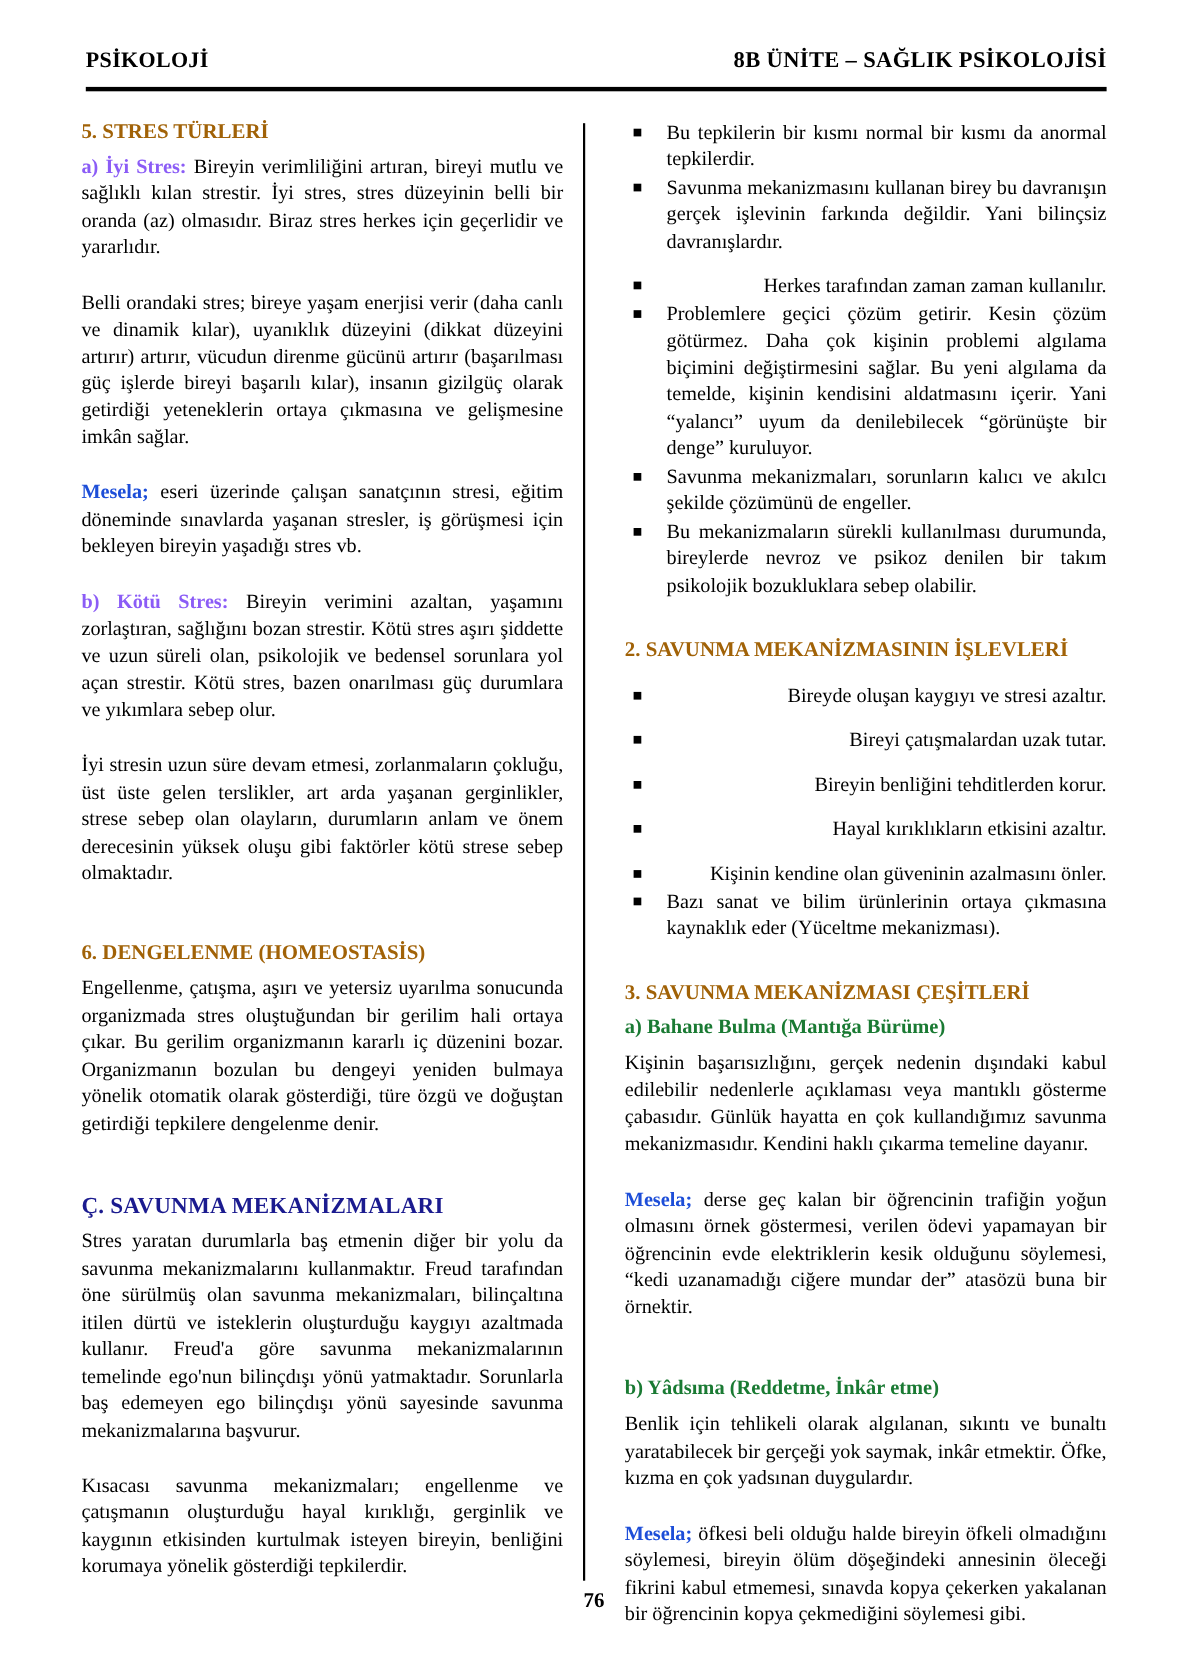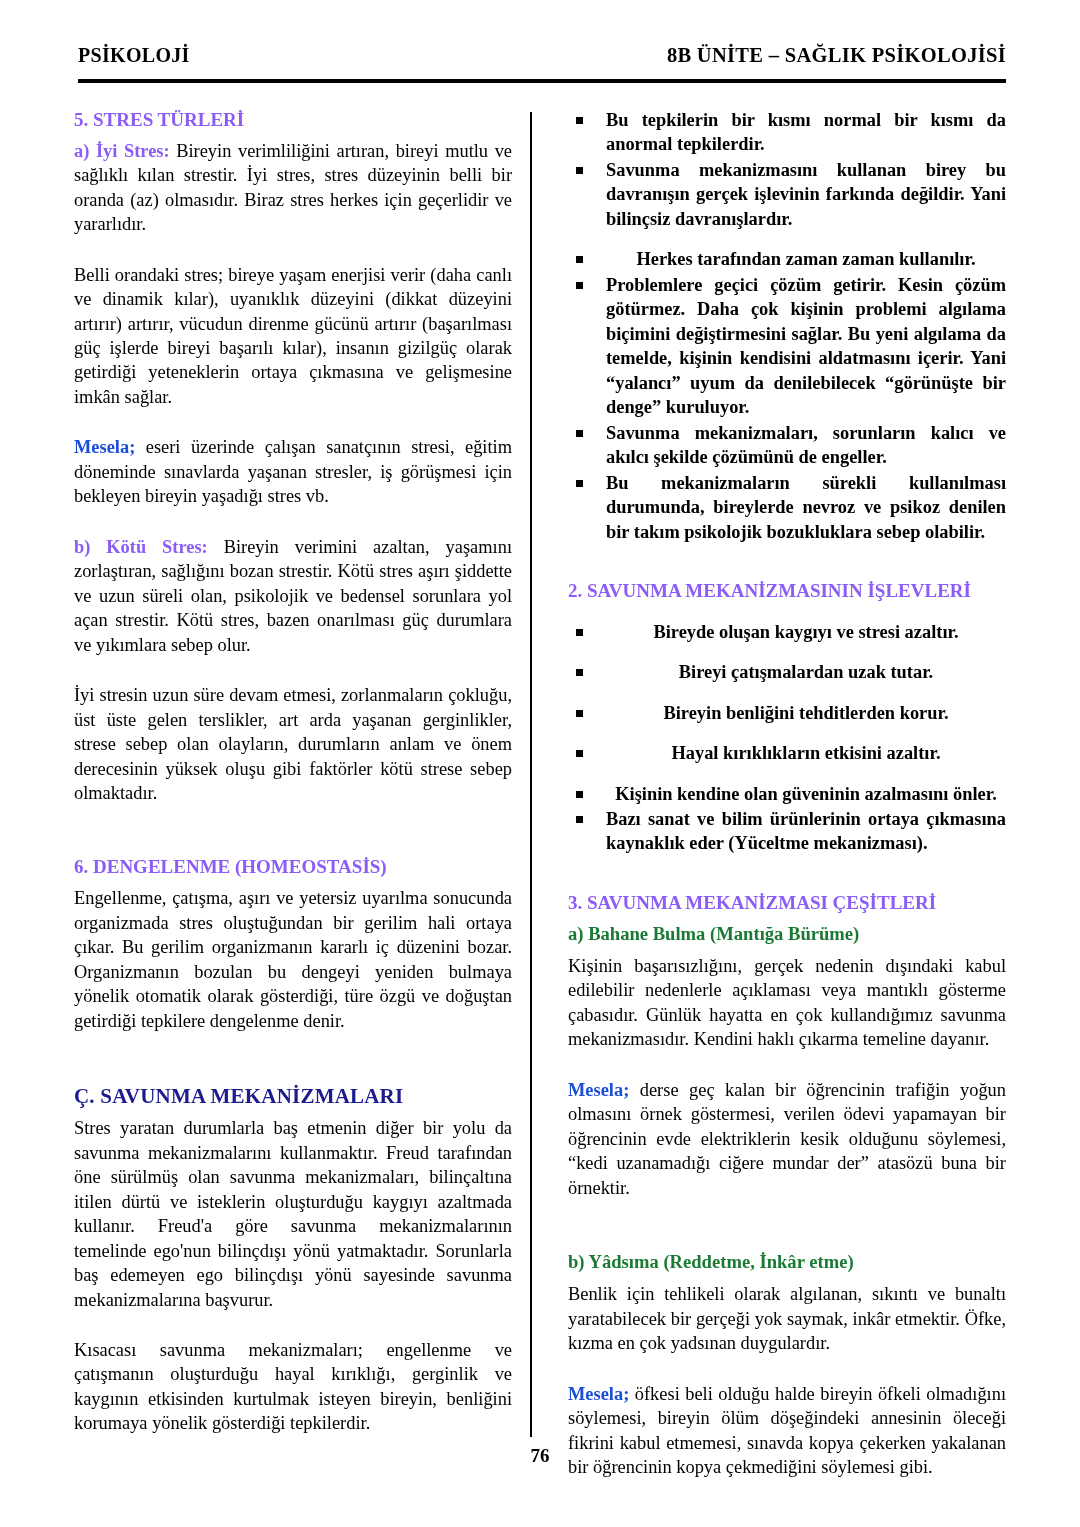--- a/index.html
+++ b/index.html
@@ -85,21 +85,21 @@
   }
   .spacer-sm { height: 10px; }
   .spacer-lg { height: 34px; }
 
   h2.heading {
     margin: 0 0 6px 0;
     font-size: 19px;
     font-weight: bold;
     line-height: 1.3;
   }
-  h2.red   { color: #8b5cf6; }
+  h2.red   { color: #a16207; }
   h2.blue  { color: #1b1b8f; font-size: 21px; letter-spacing: 0.2px; }
   h3.sub {
     margin: 0 0 8px 0;
     font-size: 18.6px;
     font-weight: bold;
     color: #1a7a33;
     line-height: 1.3;
   }
   .lead-green { color: #8b5cf6; font-weight: bold; }
   .lead-bold  { font-weight: bold; color: #1d4ed8; }
@@ -110,31 +110,30 @@
     margin: 0 0 0 0;
     padding: 0;
   }
   ul.bullets li {
     position: relative;
     padding-left: 38px;
     margin-bottom: 1px;
     font-size: 18.4px;
     line-height: 1.33;
     text-align: justify;
-    font-weight: bold;
   }
   ul.bullets li .sq {
     position: absolute;
     left: 8px;
     top: 9px;
     width: 7px;
     height: 7px;
     background: #000000;
   }
-  ul.bullets li.nojust { text-align: center; margin-top: 16px; }
+  ul.bullets li.nojust { text-align: right; margin-top: 16px; }
 
   
   .page-number {
     position: absolute;
     left: 0;
     top: 1445px;
     width: 1080px;
     text-align: center;
     font-size: 19px;
     font-weight: bold;

